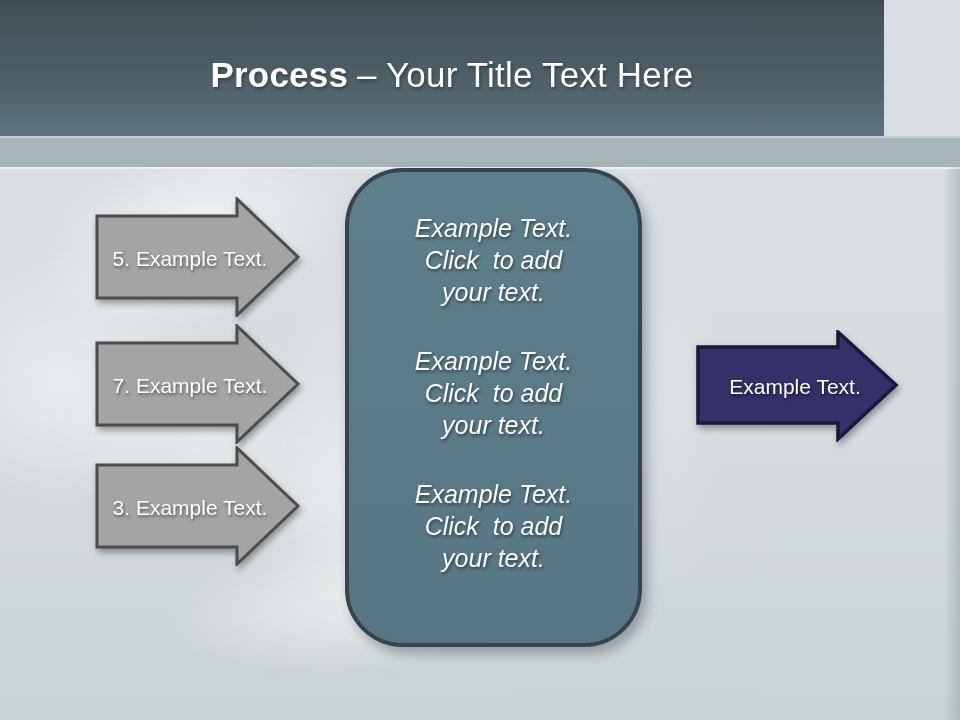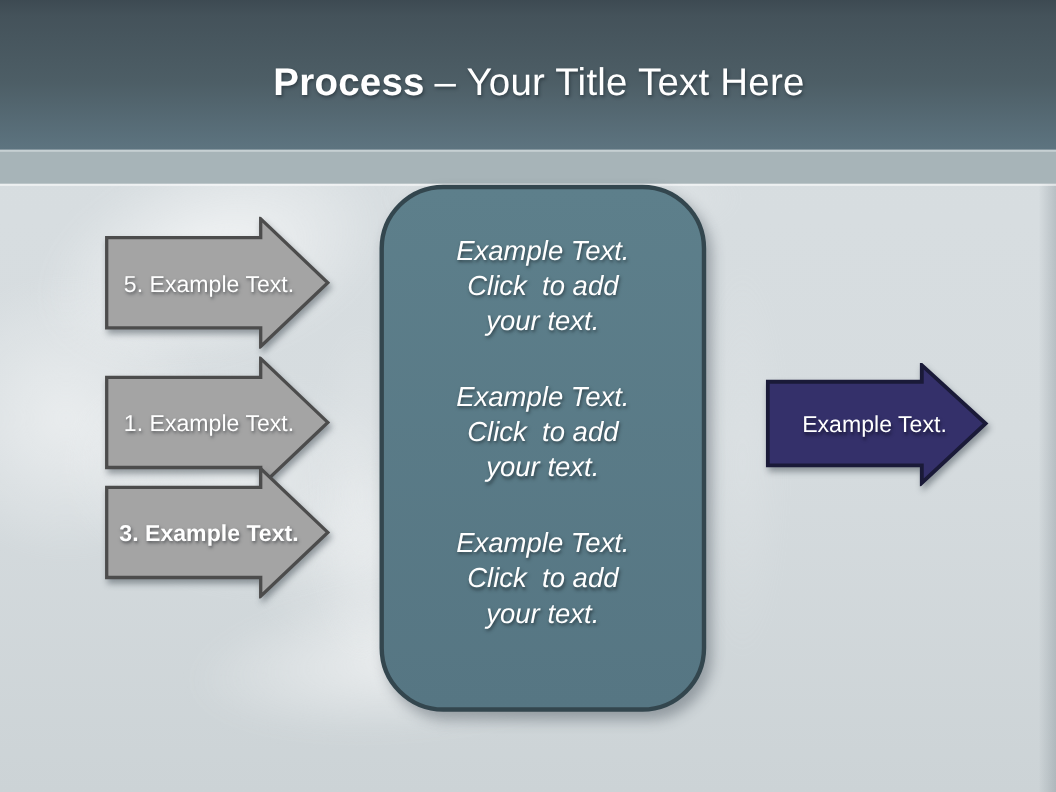--- a/index.html
+++ b/index.html
@@ -6,21 +6,21 @@
   body{width:960px;height:720px;font-family:"Liberation Sans",sans-serif;}
 
   .slide{
     position:relative;width:960px;height:720px;overflow:hidden;
     background:linear-gradient(180deg,
       var(--bg,#d8dee1) 0%, #d6dcdf 55%, #ccd3d6 100%);
   }
 
   
   .header{
-    position:absolute;left:0;top:0;width:960px;height:136px;z-index:3;
+    position:absolute;left:0;top:0;width:884px;height:136px;z-index:3;
     background:linear-gradient(180deg,
       #3d4a52 0%, var(--header-top,#44525a) 10%,
       #4d5e66 55%, var(--header-bottom,#5d7480) 100%);
     display:flex;align-items:center;justify-content:center;
   }
   .title{
     margin:14px 0 0 20px;font-size:35px;font-weight:400;color:#fff;
     letter-spacing:.2px;text-shadow:1px 2px 3px rgba(15,25,30,.45);
   }
   .title .b{font-weight:700;}
@@ -52,21 +52,21 @@
     position:absolute;right:0;top:136px;width:16px;height:584px;z-index:2;
     background:linear-gradient(90deg,rgba(70,85,95,0),rgba(70,85,95,.22));
     pointer-events:none;
   }
 
   
   .step,.result{position:absolute;z-index:4;}
   .step{left:95px;width:206px;height:120px;}
   .step-1{top:197px;}
   .step-2{top:324px;}
-  .step-3{top:424px;font-weight:bold;}
+  .step-3{top:446px;}
   .result{left:696px;top:330px;width:204px;height:112px;}
 
   .arrow-svg{position:absolute;left:0;top:0;
     filter:drop-shadow(2px 4px 3px rgba(45,55,65,.45));}
   .step-shape{fill:var(--step-fill,#a4a4a4);stroke:var(--step-border,#4c4c4c);
     stroke-width:3;stroke-linejoin:miter;}
   .result-shape{fill:var(--result-fill,#34306a);stroke:var(--result-border,#1a1a38);
     stroke-width:3.5;stroke-linejoin:miter;}
 
   .step-label{
@@ -122,21 +122,21 @@
     <svg class="arrow-svg" width="206" height="120" viewBox="0 0 206 120">
       <polygon class="step-shape" points="2,19 142,19 142,2 203,60 142,118 142,101 2,101"></polygon>
     </svg>
     <span class="step-label">5. Example Text.</span>
   </div>
 
   <div class="step step-2">
     <svg class="arrow-svg" width="206" height="120" viewBox="0 0 206 120">
       <polygon class="step-shape" points="2,19 142,19 142,2 203,60 142,118 142,101 2,101"></polygon>
     </svg>
-    <span class="step-label">1. Example Text.</span>
+    <span class="step-label">7. Example Text.</span>
   </div>
 
   <div class="step step-3">
     <svg class="arrow-svg" width="206" height="120" viewBox="0 0 206 120">
       <polygon class="step-shape" points="2,19 142,19 142,2 203,60 142,118 142,101 2,101"></polygon>
     </svg>
     <span class="step-label">3. Example Text.</span>
   </div>
 
   <div class="panel">

